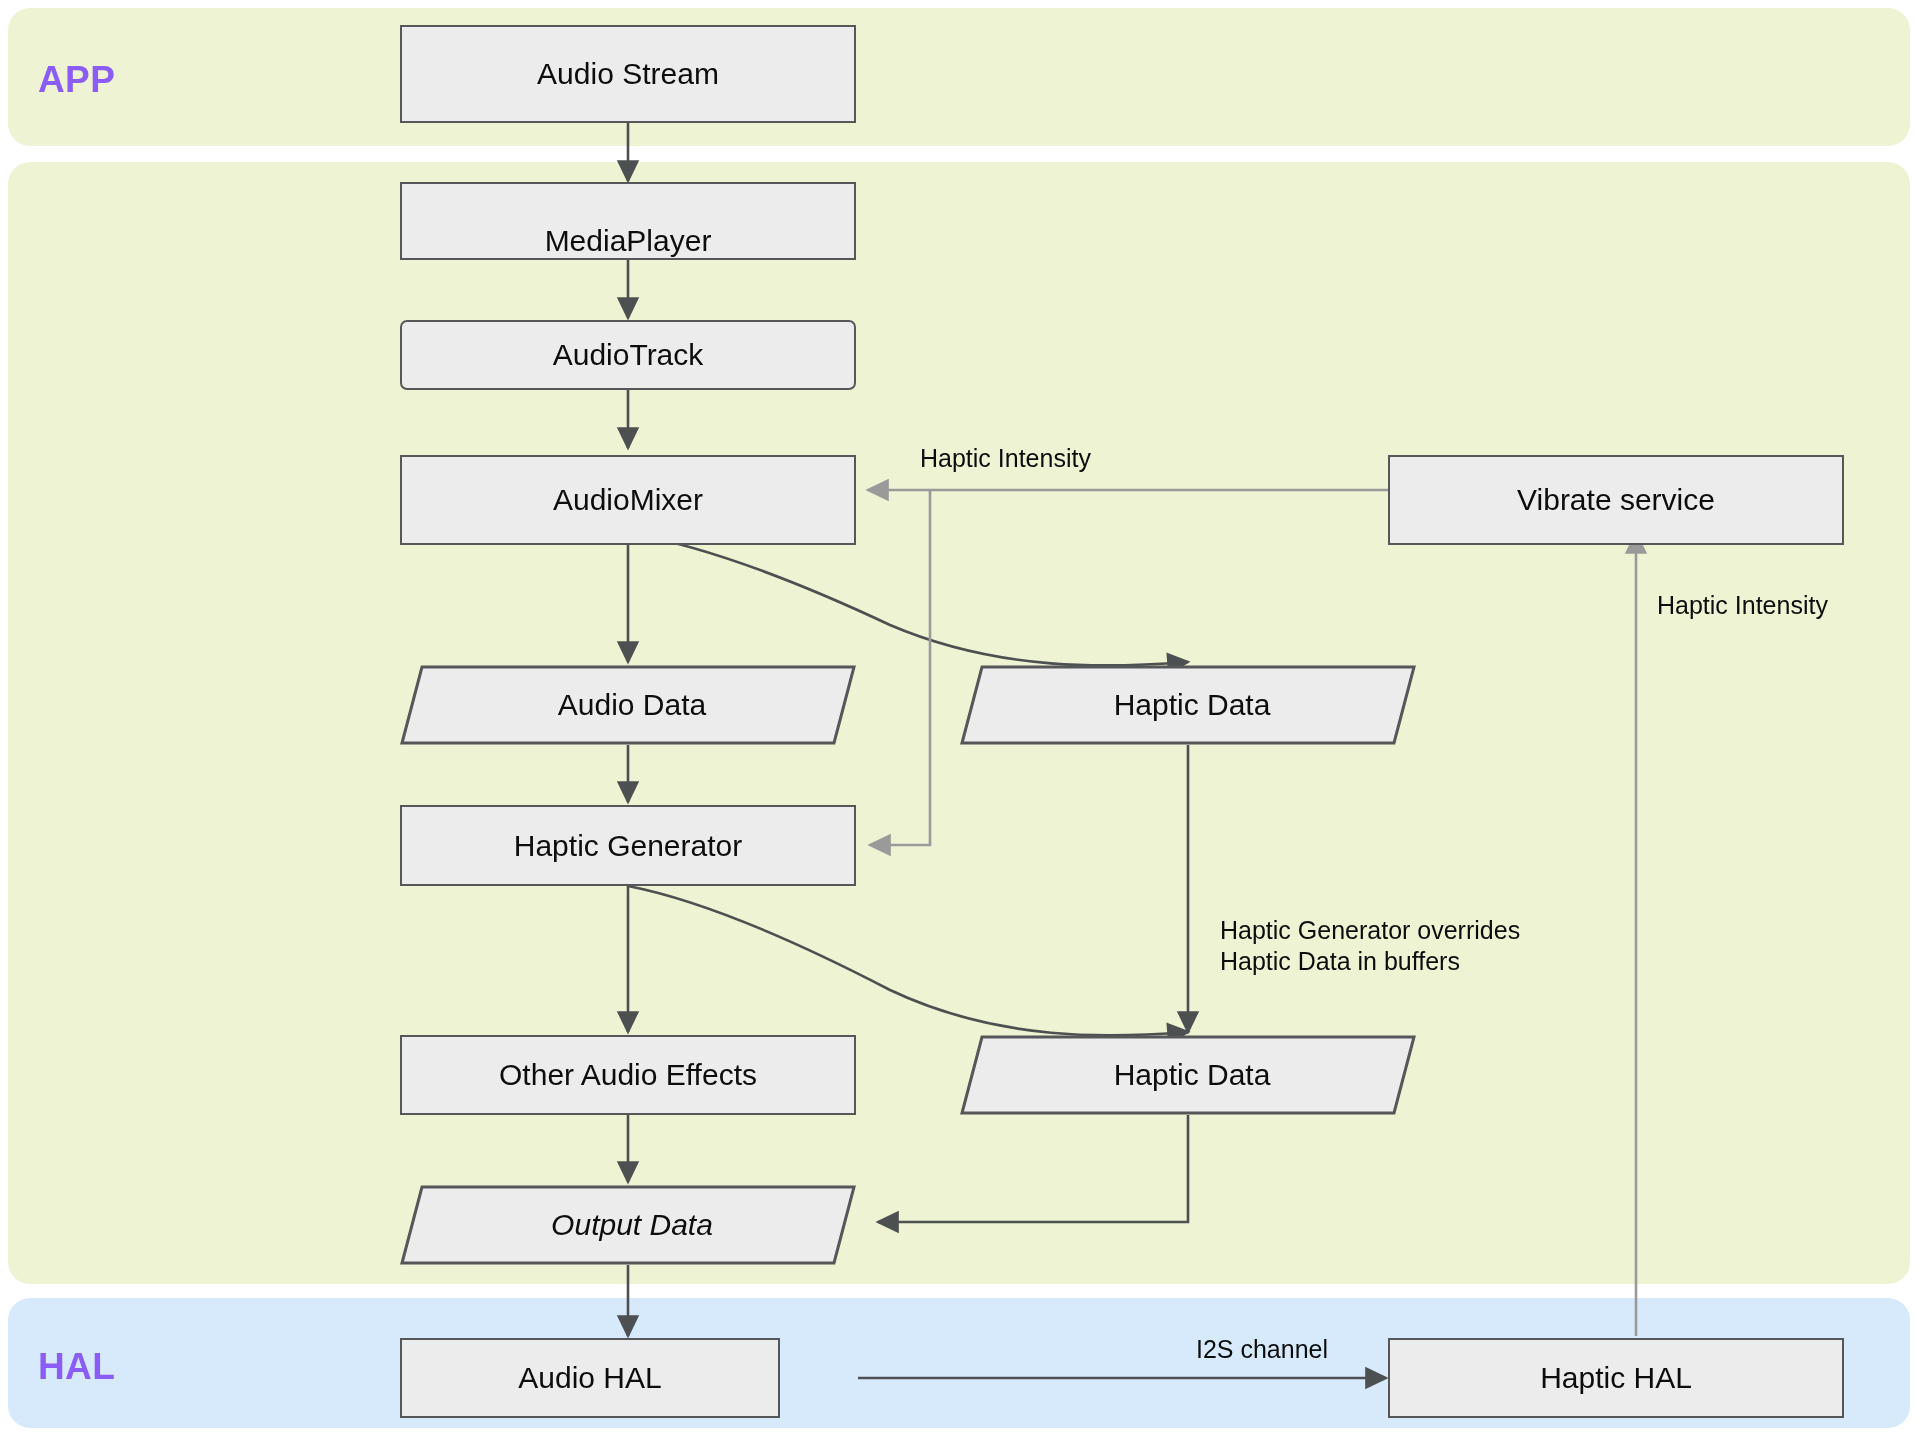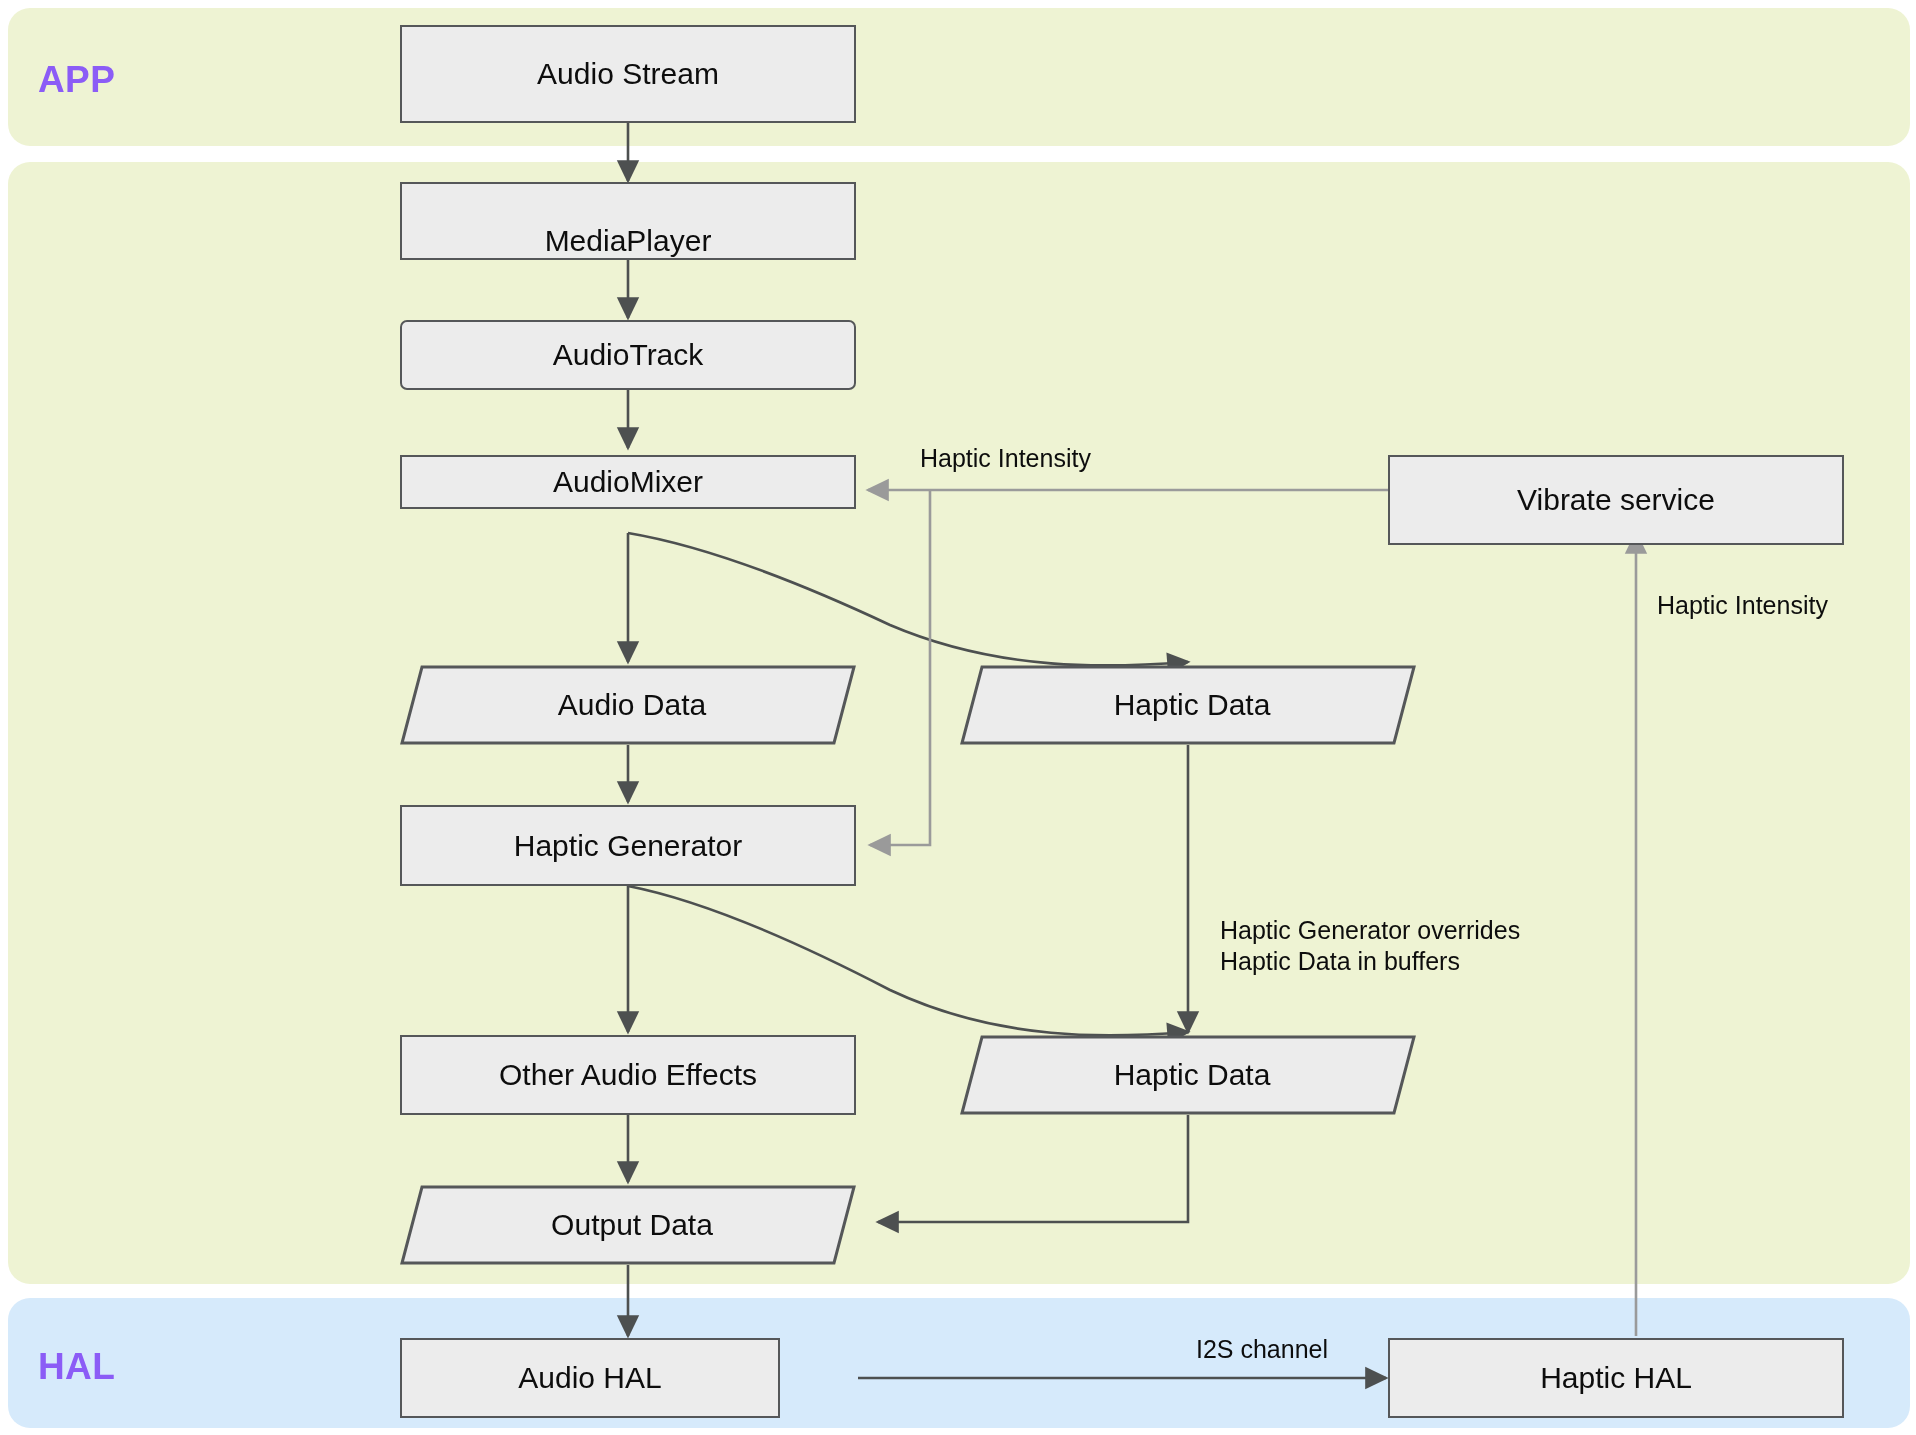--- a/index.html
+++ b/index.html
@@ -138,21 +138,21 @@
   </div>
 
   <div class="node" style="left:400px; top:182px; width:456px; height:78px;align-items:flex-end;">
     <span>MediaPlayer</span>
   </div>
 
   <div class="node" style="left:400px; top:320px; width:456px; height:70px;border-radius:7px;">
     <span>AudioTrack</span>
   </div>
 
-  <div class="node" style="left:400px; top:455px; width:456px; height:54px;">
+  <div class="node" style="left:400px; top:455px; width:456px; height:90px;">
     <span>AudioMixer</span>
   </div>
 
   <div class="node" style="left:1388px; top:455px; width:456px; height:90px;">
     <span>Vibrate service</span>
   </div>
 
   <div class="node para" style="left:400px; top:665px; width:456px; height:80px;">
     <svg class="para-shape" viewBox="0 0 456 80" preserveAspectRatio="none">
       <polygon points="22,2 454,2 434,78 2,78" fill="#ececec" stroke="#555759" stroke-width="3" vector-effect="non-scaling-stroke"></polygon>
@@ -175,21 +175,21 @@
     <span>Other Audio Effects</span>
   </div>
 
   <div class="node para" style="left:960px; top:1035px; width:456px; height:80px;">
     <svg class="para-shape" viewBox="0 0 456 80" preserveAspectRatio="none">
       <polygon points="22,2 454,2 434,78 2,78" fill="#ececec" stroke="#555759" stroke-width="3" vector-effect="non-scaling-stroke"></polygon>
     </svg>
     <span class="para-text">Haptic Data</span>
   </div>
 
-  <div class="node para" style="left:400px; top:1185px; width:456px; height:80px;">
+  <div class="node para" style="left:400px; top:1185px; width:456px; height:80px;font-style:italic;">
     <svg class="para-shape" viewBox="0 0 456 80" preserveAspectRatio="none">
       <polygon points="22,2 454,2 434,78 2,78" fill="#ececec" stroke="#555759" stroke-width="3" vector-effect="non-scaling-stroke"></polygon>
     </svg>
     <span class="para-text">Output Data</span>
   </div>
 
   <div class="node" style="left:400px; top:1338px; width:380px; height:80px;">
     <span>Audio HAL</span>
   </div>
 

